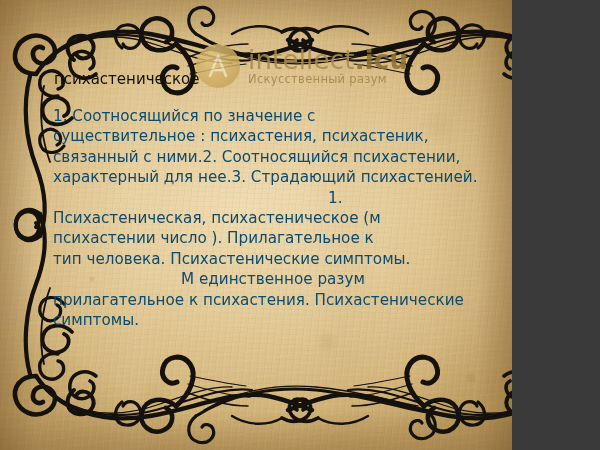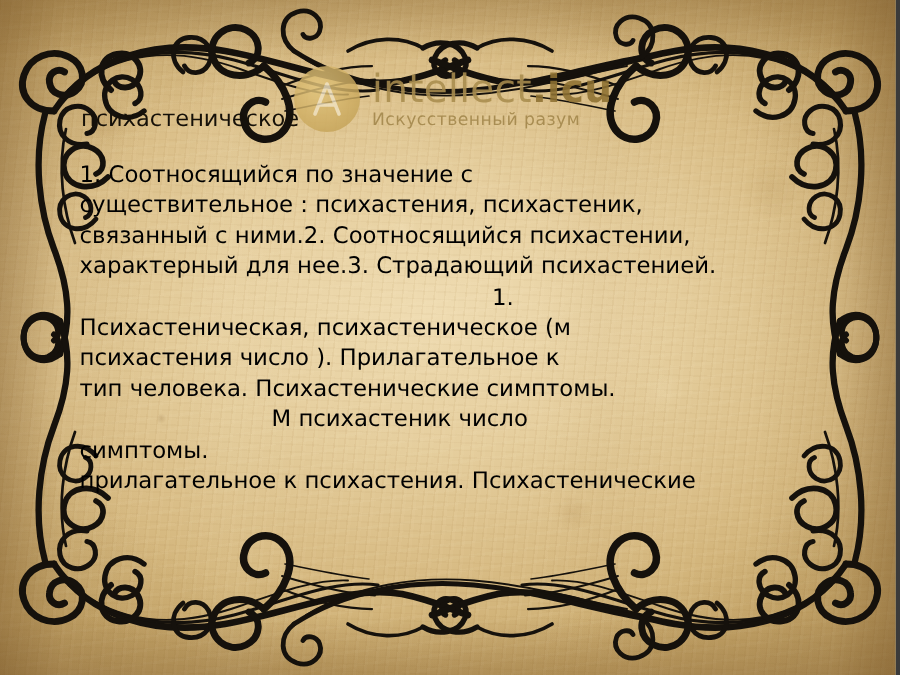--- a/index.html
+++ b/index.html
@@ -2,21 +2,21 @@
 <html><head>
 <meta charset="utf-8">
 <style>
   html, body {
     margin: 0;
     padding: 0;
     background: #3a3a3a;
   }
   #page {
     position: relative;
-    width: 597px;
+    width: 512px;
     height: 450px;
     overflow: hidden;
     font-family: "DejaVu Sans", sans-serif;
     background-color: #d6bb86;
   }
 
   
   .bg-base {
     position: absolute;
     inset: 0;
@@ -136,21 +136,21 @@
     color: #151008;
     white-space: nowrap;
   }
   .body {
     position: absolute;
     left: 53px;
     top: 106px;
     width: 500px;
     font-size: 15.2px;
     line-height: 20.4px;
-    color: #000000;
+    color: #0c4a6e;
   }
   .body p { margin: 0; }
   .ind-1 { padding-left: 275px; }
   .ind-2 { padding-left: 128px; }
 </style>
 </head>
 <body>
 
 <div id="page">
 
@@ -246,21 +246,21 @@
   <div class="headword">психастеническое</div>
 
   <div class="body">
     <p>1. Соотносящийся по  значение  с</p>
     <p>существительное : психастения, психастеник,</p>
     <p>связанный с ними.2. Соотносящийся психастении,</p>
     <p>характерный для нее.3. Страдающий психастенией.</p>
 
     <p class="ind-1">1.</p>
     <p>Психастеническая, психастеническое (м</p>
-    <p>психастения число ). Прилагательное к</p>
+    <p>психастении число ). Прилагательное к</p>
     <p>тип человека. Психастенические симптомы.</p>
 
-    <p class="ind-2">М психастеник число</p>
+    <p class="ind-2">М единственное разум</p>
+    <p>прилагательное  к психастения. Психастенические</p>
     <p>симптомы.</p>
-    <p>прилагательное  к психастения. Психастенические</p>
   </div>
 
 </div>
 
 </body></html>

